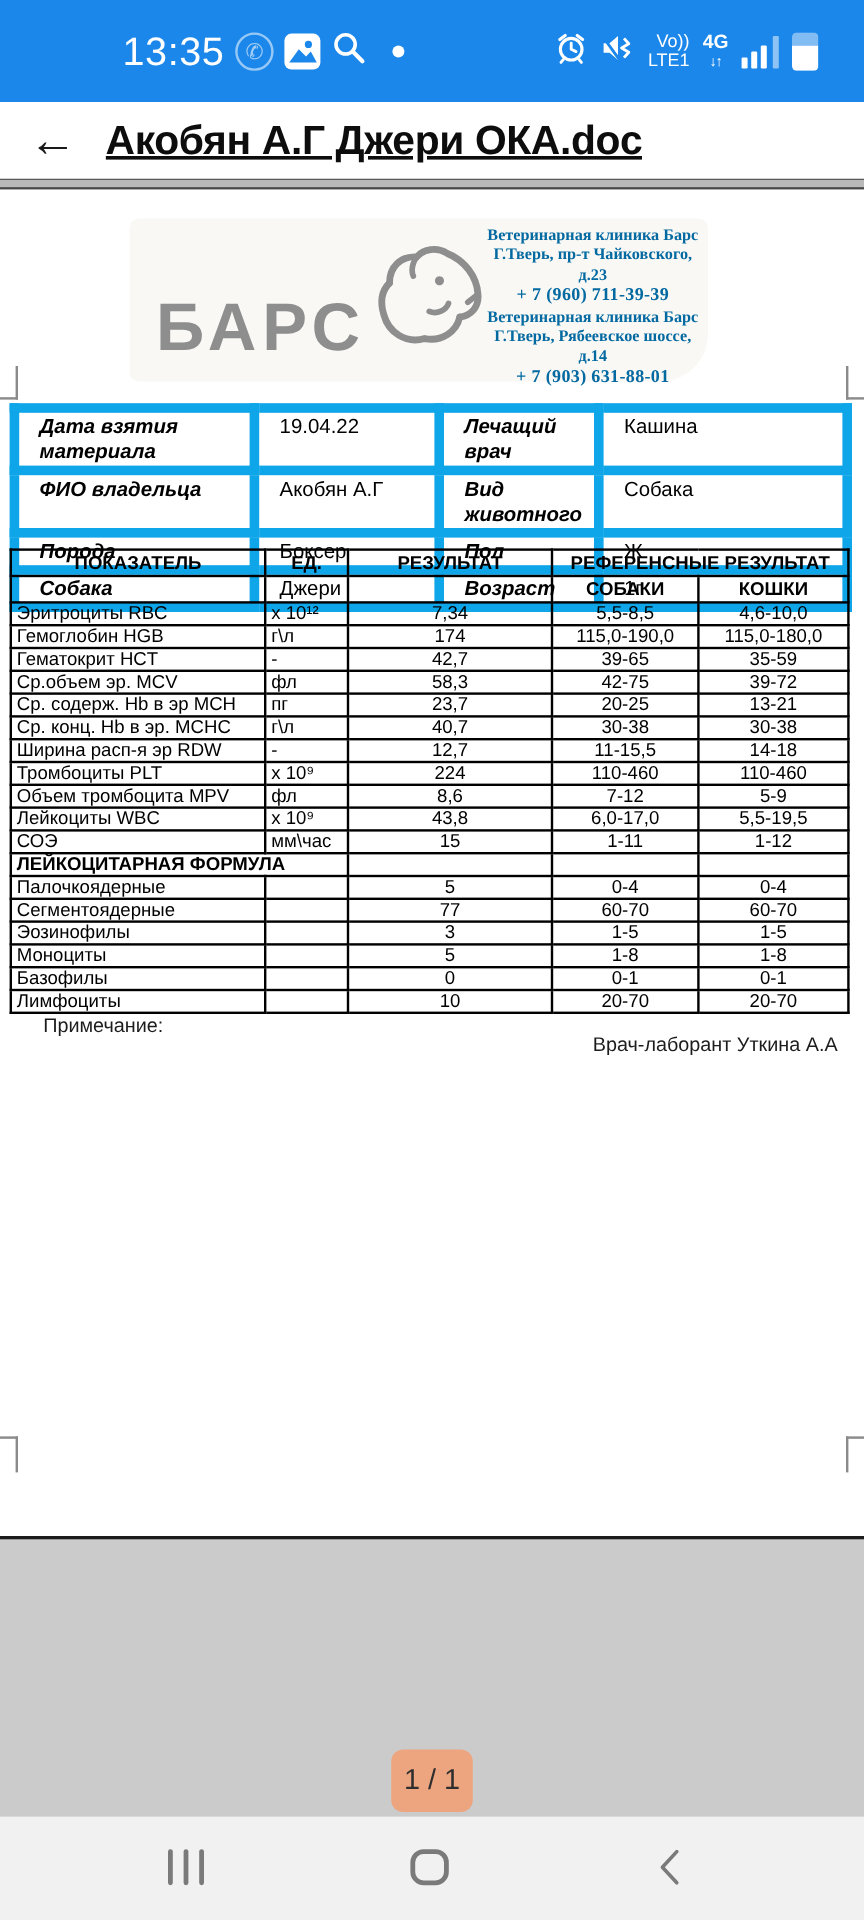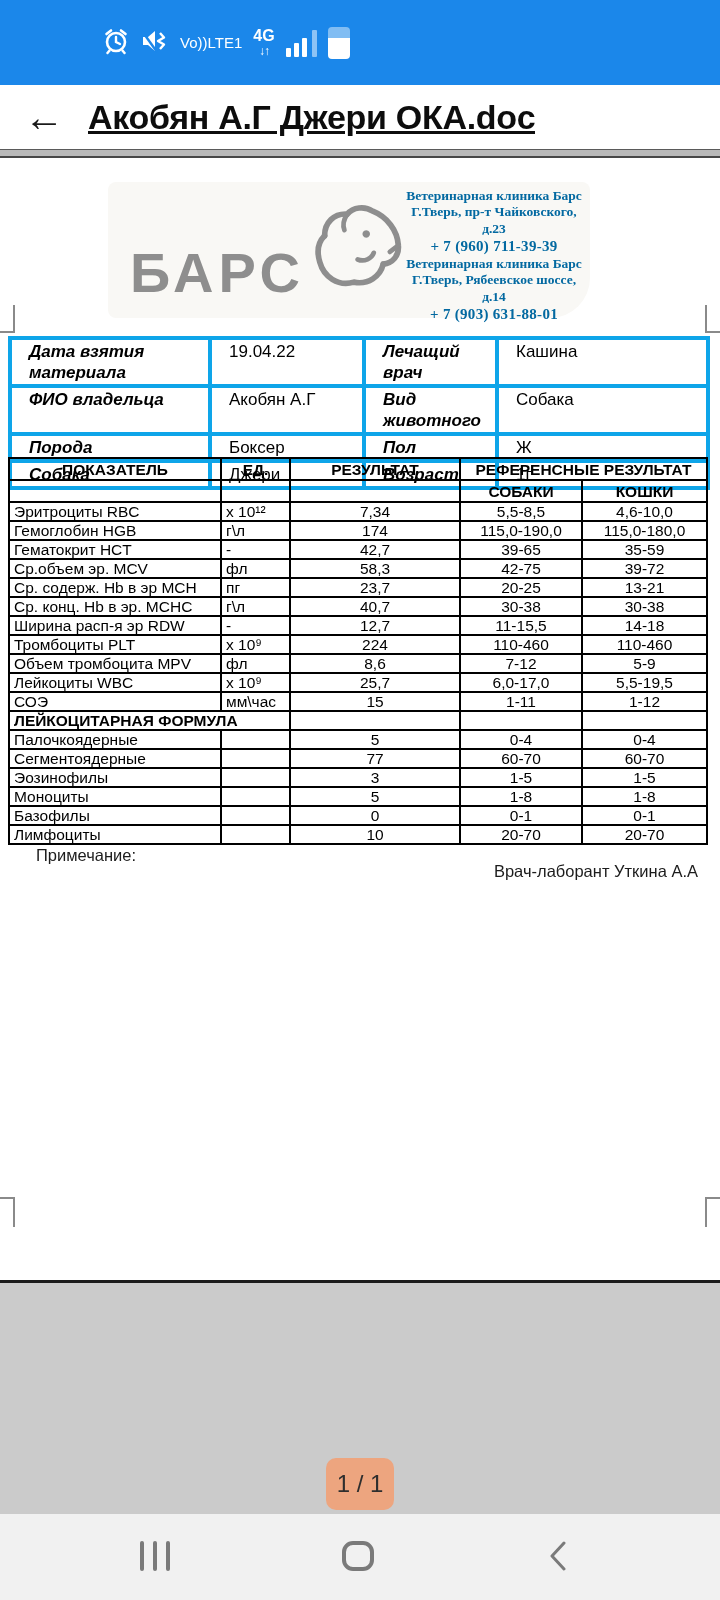--- a/index.html
+++ b/index.html
@@ -23,21 +23,21 @@
   .wa-circle {
     width:32px; height:32px; border:2.5px solid rgba(255,255,255,.55);
     border-radius:50%; display:flex; align-items:center; justify-content:center;
     color:rgba(255,255,255,.6); font-size:18px; line-height:1;
   }
   .gallery {
     width:30px; height:30px; background:#fff; border-radius:6px;
     display:flex; align-items:flex-end; justify-content:center; overflow:hidden;
   }
   .sb-dot { width:10px; height:10px; background:#fff; border-radius:50%; margin-left:12px; }
-  .volte { display:flex; flex-direction:row; align-items:center; line-height:1.05; font-size:15px; font-weight:500; }
+  .volte { display:flex; flex-direction:column; align-items:flex-end; line-height:1.05; font-size:15px; font-weight:500; }
   .netg  { display:flex; flex-direction:column; align-items:center; line-height:1.05; }
   .netg .g4 { font-size:16px; font-weight:600; }
   .netg .arr { font-size:12px; letter-spacing:-1px; }
   .sigbars { display:flex; align-items:flex-end; gap:3px; height:28px; }
   .sigbars i { display:block; width:5px; background:#fff; border-radius:1px; }
   .sigbars i.b1{height:9px} .sigbars i.b2{height:14px} .sigbars i.b3{height:19px}
   .sigbars i.b4{height:27px; background:rgba(255,255,255,.5); margin-left:2px;}
   .battery { width:22px; height:32px; border-radius:4px; overflow:hidden; display:flex; flex-direction:column; }
   .battery .cap { height:11px; background:rgba(255,255,255,.45); }
   .battery .body { flex:1; background:#fff; }
@@ -77,21 +77,21 @@
   
   .crop { position:absolute; }
   .crop.tl { left:0; top:147px; width:15px; height:28px; border-right:2px solid #8a8a8a; border-bottom:2px solid #8a8a8a; }
   .crop.tr { right:0; top:147px; width:15px; height:28px; border-left:2px solid #8a8a8a; border-bottom:2px solid #8a8a8a; }
   .crop.bl { left:0; top:1039px; width:15px; height:30px; border-right:2px solid #8a8a8a; border-top:2px solid #8a8a8a; }
   .crop.br { right:0; top:1039px; width:15px; height:30px; border-left:2px solid #8a8a8a; border-top:2px solid #8a8a8a; }
 
   
   table { border-collapse:collapse; table-layout:fixed; }
   .info-table { position:absolute; left:8px; top:178px; width:702px; font-size:17px; color:#000; }
-  .info-table td { border:4px solid #0ea5e9; padding:1px 17px; vertical-align:top; line-height:21px; height:22px; }
+  .info-table td { border:8px solid #0ea5e9; padding:1px 17px; vertical-align:top; line-height:21px; height:22px; }
   .info-table td.lbl { font-weight:700; font-style:italic; }
 
   
   .results-table { position:absolute; left:8px; top:299px; width:700px; font-size:15.5px; color:#000; }
   .results-table th, .results-table td { border:2px solid #000; padding:0 4px; line-height:17px; height:19px; }
   .results-table th { font-weight:700; text-align:center; height:22px; }
   .results-table td.nm { text-align:left; }
   .results-table td.ct { text-align:center; }
   .results-table td.sec { font-weight:700; text-align:left; }
 
@@ -114,20 +114,39 @@
   .nav-home { position:absolute; left:342px; top:27px; width:32px; height:30px;
               border:4px solid #7a7a7a; border-radius:11px; }
   .nav-back { position:absolute; left:549px; top:27px; }
 </style>
 </head>
 <body>
 
 <div id="screen">
 
   <div class="status-bar">
+    <div class="sb-left">
+      <span class="sb-time">13:35</span>
+      <span class="wa-circle">
+          <span>✆</span>
+        </span>
+      <span class="gallery">
+        <svg width="30" height="30" viewBox="0 0 30 30">
+          <circle cx="20" cy="9" r="3" fill="#1b87ea"></circle>
+          <polygon points="4,24 12,13 18,19 22,15 27,24" fill="#1b87ea"></polygon>
+        </svg>
+      </span>
+      <span>
+        <svg width="30" height="30" viewBox="0 0 30 30" fill="none">
+          <circle cx="12" cy="12" r="8" stroke="#fff" stroke-width="3"></circle>
+          <line x1="18" y1="18" x2="26" y2="26" stroke="#fff" stroke-width="3.5" stroke-linecap="round"></line>
+        </svg>
+      </span>
+      <span class="sb-dot"></span>
+    </div>
     <div class="sb-right">
       <span>
         <svg width="28" height="28" viewBox="0 0 28 28" fill="none" stroke="#fff">
           <circle cx="14" cy="15" r="9" stroke-width="2.6"></circle>
           <path d="M14 10 V15 L18 17" stroke-width="2.4" stroke-linecap="round"></path>
           <path d="M4.5 7 L9 3.5" stroke-width="2.6" stroke-linecap="round"></path>
           <path d="M23.5 7 L19 3.5" stroke-width="2.6" stroke-linecap="round"></path>
           <path d="M7.5 23.5 L5.5 26" stroke-width="2.4" stroke-linecap="round"></path>
           <path d="M20.5 23.5 L22.5 26" stroke-width="2.4" stroke-linecap="round"></path>
         </svg>
@@ -313,21 +332,21 @@
           <tr>
             <td class="nm">Объем тромбоцита MPV</td>
             <td class="nm">фл</td>
             <td class="ct">8,6</td>
             <td class="ct">7-12</td>
             <td class="ct">5-9</td>
           </tr>
           <tr>
             <td class="nm">Лейкоциты WBC</td>
             <td class="nm">x 10⁹</td>
-            <td class="ct">25,7</td>
+            <td class="ct">43,8</td>
             <td class="ct">6,0-17,0</td>
             <td class="ct">5,5-19,5</td>
           </tr>
           <tr>
             <td class="nm">СОЭ</td>
             <td class="nm">мм\час</td>
             <td class="ct">15</td>
             <td class="ct">1-11</td>
             <td class="ct">1-12</td>
           </tr>

